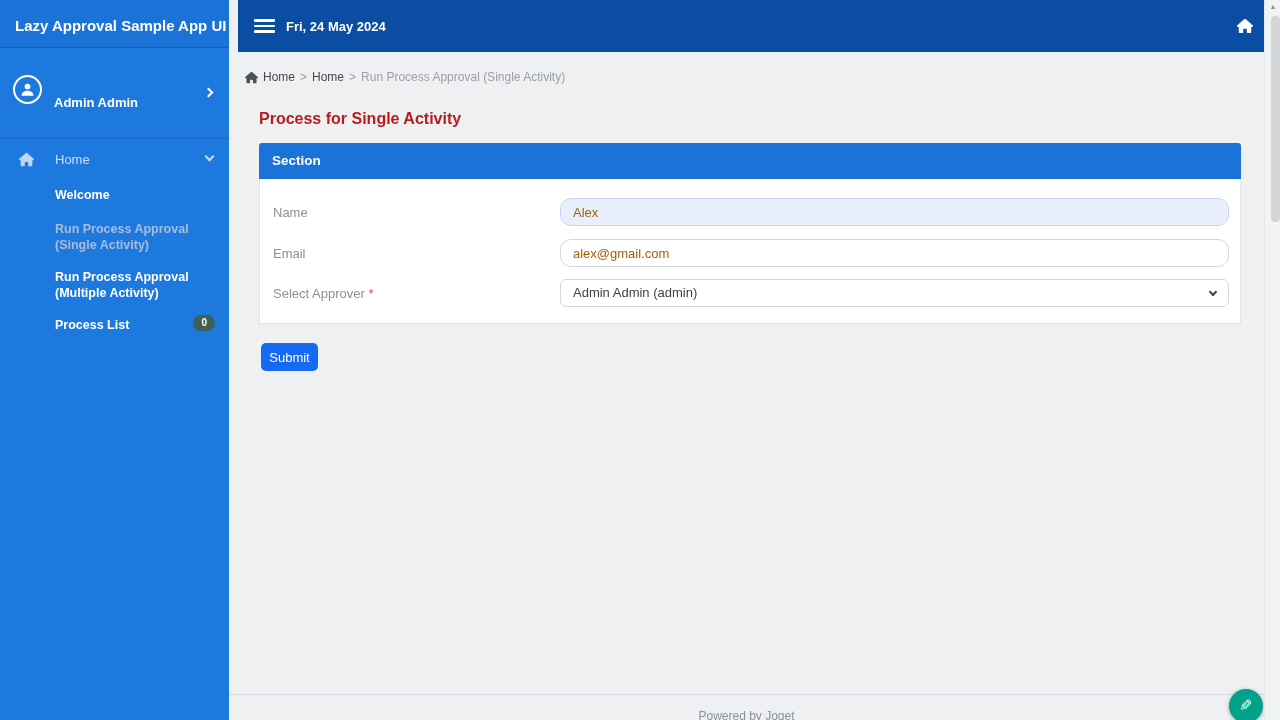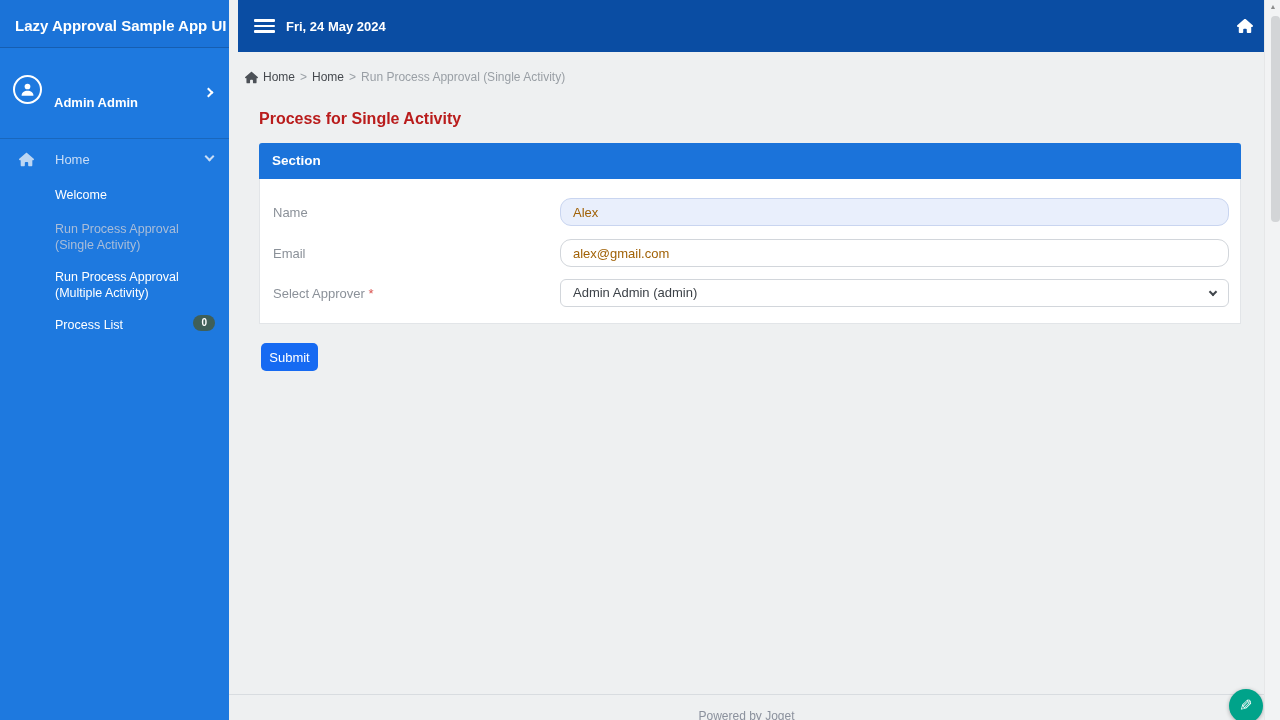--- a/index.html
+++ b/index.html
@@ -18,21 +18,21 @@
   .chev-right { position:absolute; right:17px; top:36px; width:7px; height:7px;
                 border-top:2px solid #fff; border-right:2px solid #fff; transform:rotate(45deg); }
   .side-divider { position:absolute; left:0; top:138px; width:229px; height:1px; background:rgba(0,0,0,0.15); }
 
   .menu-home { position:absolute; left:0; top:139px; width:229px; height:41px; cursor:pointer; }
   .menu-home .home-ico { position:absolute; left:19px; top:13px; width:15px; height:15px; color:#bcd6f3; }
   .menu-home .lbl { position:absolute; left:55px; top:13px; color:#c9ddf6; font-size:13px; }
   .chev-down { position:absolute; right:16px; top:14px; width:7px; height:7px;
                border-right:2px solid #c9ddf6; border-bottom:2px solid #c9ddf6; transform:rotate(45deg); }
 
-  .submenu-item { position:absolute; left:55px; width:160px; color:#fff; font-size:12.5px; font-weight:normal;
+  .submenu-item { position:absolute; left:55px; width:160px; color:#fff; font-size:12.5px; font-weight:bold;
                   line-height:16px; cursor:pointer; }
   .submenu-item.muted { color:#a9bdd9; }
   .badge { position:absolute; right:14px; top:315px; background:#3f5f58; color:#fff; font-size:10px;
            font-weight:bold; padding:2px 8px; border-radius:9px; line-height:12px; cursor:pointer; }
 
   
   .topbar { position:absolute; left:229px; top:0; width:1035px; height:52px; background:#0a4da3;margin-left:9px; }
   .hamburger { position:absolute; left:16px; top:19px; width:21px; height:14px; cursor:pointer; }
   .hamburger div { height:2.5px; background:#fff; margin-bottom:3px; border-radius:1px; }
   .topbar-date { position:absolute; left:48px; top:19px; color:#fff; font-size:13px; font-weight:bold; }

